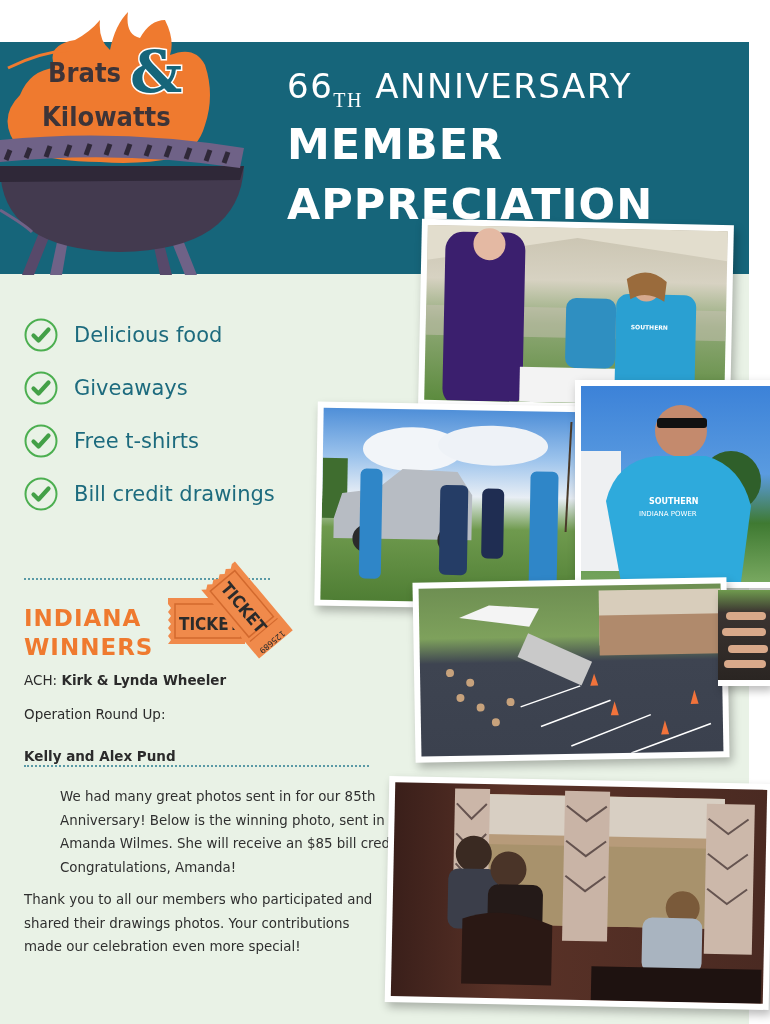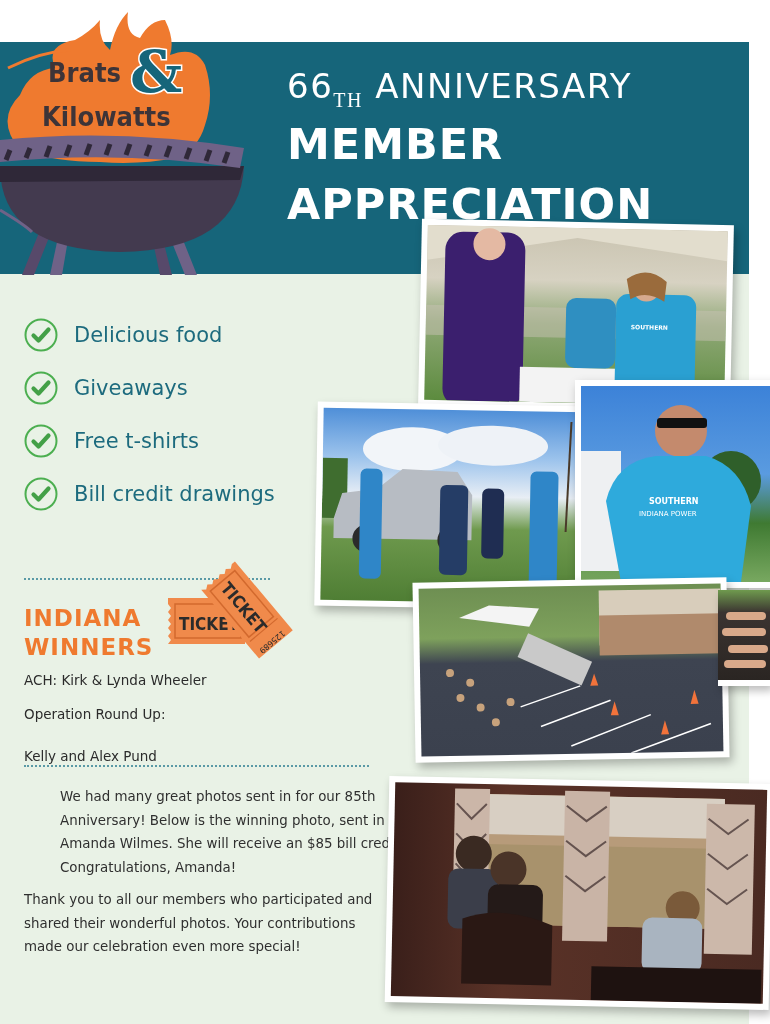--- a/index.html
+++ b/index.html
@@ -13,21 +13,21 @@
   .title-sub sup{font-size:20px;vertical-align:top;position:relative;top:14px;font-family:Liberation Serif, serif;}
   .title-main{font-family:"DejaVu Sans",sans-serif;font-weight:bold;font-size:43px;line-height:44px;letter-spacing:1px;margin-top:16px;}
   .list{position:absolute;left:24px;top:308px;}
   .list-item{display:flex;align-items:center;height:53px;}
   .check{width:34px;height:34px;margin-right:16px;}
   .list-label{color:#1d6b7e;font-family:"DejaVu Sans",sans-serif;font-size:21px;}
   .dots{position:absolute;height:0;border-top:2px dotted #5a9aa6;}
   .draw-title{position:absolute;left:24px;top:604px;color:#ef7a2f;font-family:"DejaVu Sans",sans-serif;font-weight:bold;font-size:23px;line-height:29px;letter-spacing:1px;}
   .tickets{position:absolute;left:165px;top:560px;width:130px;height:105px;}
   .winner{position:absolute;left:24px;color:#2b2b2b;font-family:"DejaVu Sans",sans-serif;font-size:13.5px;}
-  .winner b{font-weight:normal;}
+  .winner b{font-weight:bold;}
   .para{position:absolute;left:24px;width:350px;color:#2f2f2f;font-family:"DejaVu Sans",sans-serif;font-size:13.4px;line-height:23.5px;}
   .photo{position:absolute;background:#fff;padding:6px;box-shadow:3px 5px 10px rgba(0,0,0,0.28);}
   .photo-inner{width:100%;height:100%;position:relative;overflow:hidden;}
 </style>
 </head>
 <body>
 
 <div class="header"></div>
 <div class="panel"></div>
 
@@ -131,21 +131,21 @@
 <div class="winner" style="top:672px;">
   <span>ACH:</span>
   <b>Kirk &amp; Lynda Wheeler</b>
 </div>
 <div class="winner" style="top:706px;">Operation Round Up:</div>
 <div class="winner" style="top:729px;margin-top:19px;"><b>Kelly and Alex Pund</b></div>
 
 <div class="dots" style="left:24px;top:765px;width:345px;"></div>
 
 <div class="para" style="top:785px;margin-left:36px;">We had many great photos sent in for our 85th Anniversary! Below is the winning photo, sent in by Amanda Wilmes. She will receive an $85 bill credit. Congratulations, Amanda!</div>
-<div class="para" style="top:888px;">Thank you to all our members who participated and shared their wonderful photos. Your contributions made our celebration even more special!</div>
+<div class="para" style="top:888px;">Thank you to all our members who participated and shared their drawings photos. Your contributions made our celebration even more special!</div>
 
 <div class="photo" style="left:420px;top:222px;width:300px;height:175px;transform:rotate(1.2deg);">
   <div class="photo-inner" style="background:linear-gradient(180deg,#c9c3b0 0%,#d7d2c2 30%,#8fa876 55%,#5c8b3e 100%);">
     <svg width="300" height="175" viewBox="0 0 300 175" style="position:absolute;left:0;top:0;">
       <path d="M0 0 L300 0 L300 30 L150 10 L0 35 Z" fill="#e2ddcd"></path>
       <rect x="0" y="80" width="300" height="30" fill="#c8c2b4" opacity=".5"></rect>
       <rect x="18" y="6" width="80" height="175" rx="18" fill="#3b1f6e"></rect>
       <circle cx="62" cy="18" r="16" fill="#e4b9a3"></circle>
       <rect x="95" y="140" width="120" height="40" fill="#f3f3f3"></rect>
       <rect x="190" y="65" width="80" height="100" rx="12" fill="#2aa0d2"></rect>

